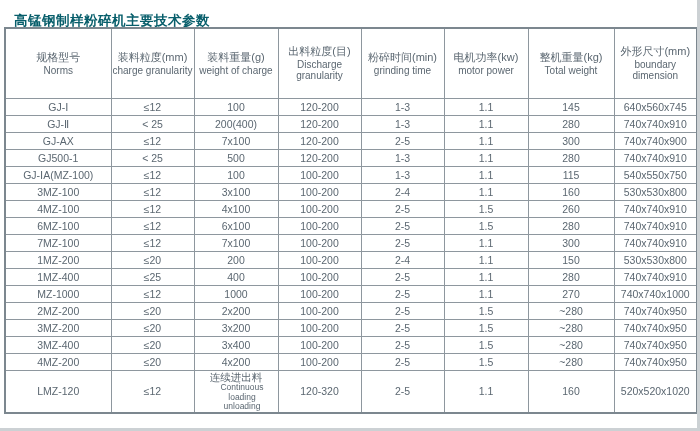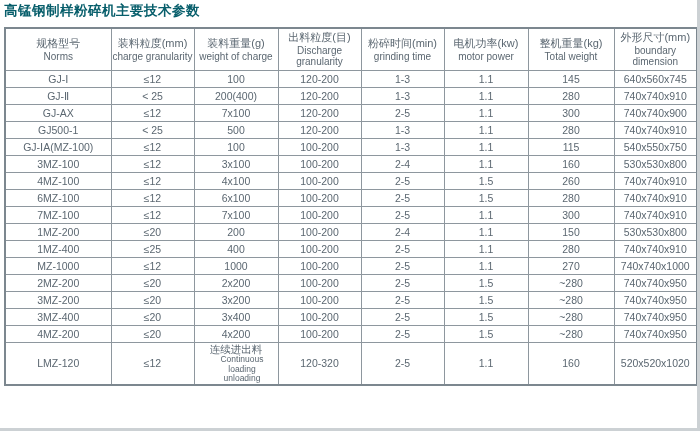--- a/index.html
+++ b/index.html
@@ -3,37 +3,37 @@
 <meta charset="utf-8">
 <style>
   html,body{margin:0;padding:0;}
   body{
     width:700px;height:431px;
     background:#ffffff;
     font-family:"Liberation Sans","DejaVu Sans",sans-serif;
     position:relative;overflow:hidden;
   }
   .page-title{
-    position:absolute;left:4px;top:2px;margin:0;
+    position:absolute;left:4px;top:2px;margin:10px;
     font-size:13.5px;font-weight:bold;color:#075e6b;
     letter-spacing:0.5px;
   }
   table.spec{
     position:absolute;left:4px;top:27px;
     width:692px;
     border-collapse:collapse;table-layout:fixed;
     border:2px solid #7c878f;
   }
   th,td{
     border:1px solid #8e979e;
     text-align:center;vertical-align:middle;
     color:#5b6771;
     overflow:hidden;
   }
-  th{height:34px;padding:2px 0;font-weight:normal;}
+  th{height:34px;padding:16px 0;font-weight:normal;}
   .h-zh{display:block;font-size:11px;line-height:1.25;}
   .h-en{display:block;font-size:10px;line-height:1.15;}
   td{
     height:16px;padding:0;
     font-size:10.5px;line-height:1.15;
     white-space:pre-line;
   }
   td .ln{display:block;}
   td .en-ln{font-size:8.5px;margin-left:12px;}
   .edge-right{

